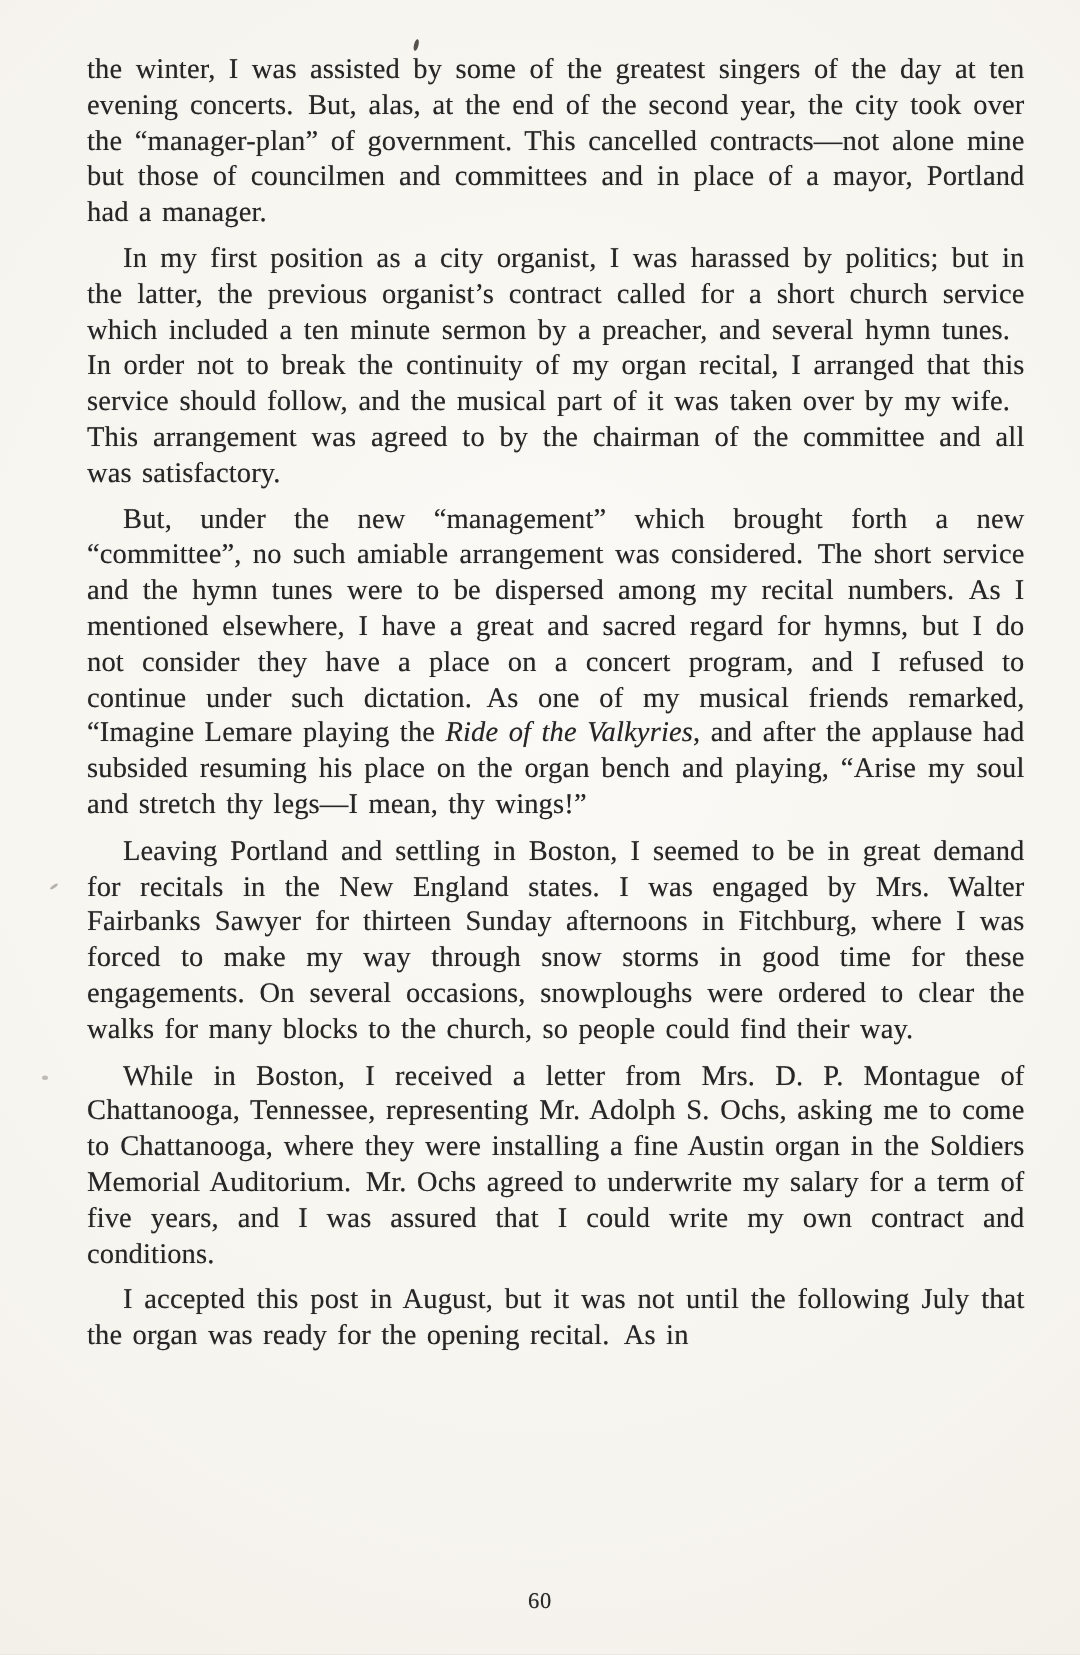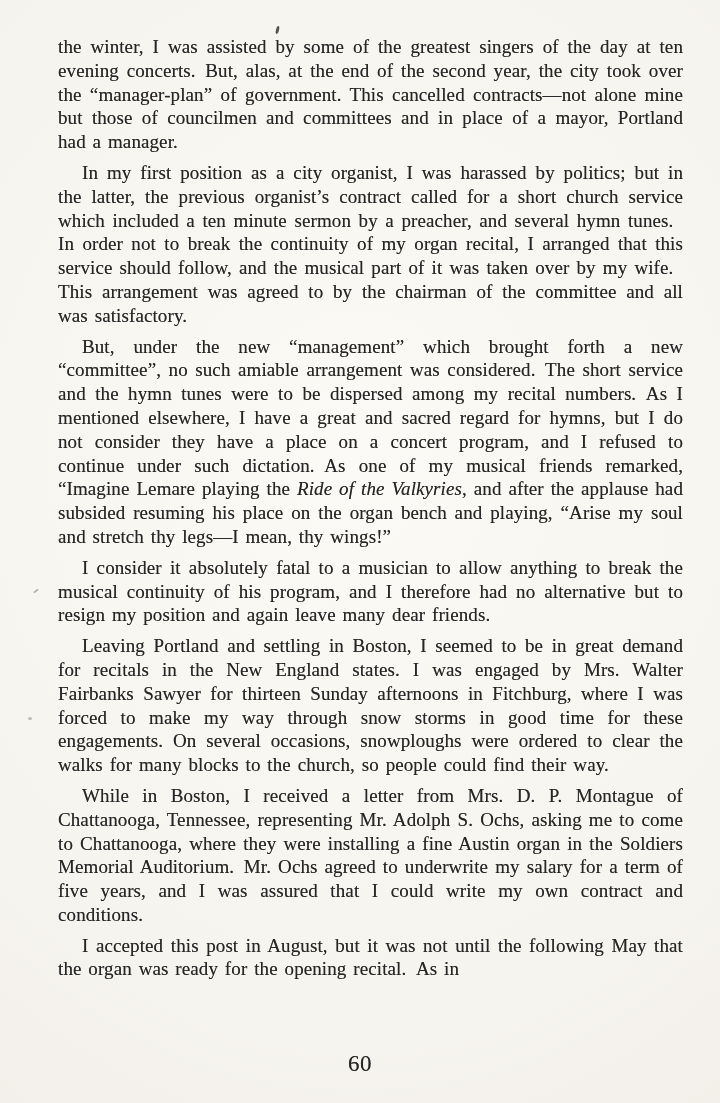--- a/index.html
+++ b/index.html
@@ -39,21 +39,21 @@
     text-indent: 0;
   }
   .text-block em {
   }
   .page-number {
     position: absolute;
     left: 0;
     right: 0;
     bottom: 26px;
     text-align: center;
-    font-size: 23px;
+    font-size: 15px;
     letter-spacing: 0.5px;
     text-shadow: 0 0 0.5px rgba(38,38,38,0.55);
   }
   
   .artifact {
     position: absolute;
     background: #3a352e;
     border-radius: 50%;
   }
   .artifact.a1 { left: 276px; top: 26px; width: 3px; height: 8px; transform: rotate(14deg); opacity: 0.85; }
@@ -65,20 +65,19 @@
 
 <div class="page">
   <div class="artifact a1"></div>
   <div class="artifact a2"></div>
   <div class="artifact a3"></div>
 
   <div class="text-block">
       <p class="no-indent"><span>the winter, I was assisted by some of the greatest singers of the day at ten evening concerts. But, alas, at the end of the second year, the city took over the “manager-plan” of government. This cancelled contracts—not alone mine but those of councilmen and committees and in place of a mayor, Portland had a manager.</span></p>
       <p><span>In my first position as a city organist, I was harassed by politics; but in the latter, the previous organist’s contract called for a short church service which included a ten minute sermon by a preacher, and several hymn tunes. In order not to break the continuity of my organ recital, I arranged that this service should follow, and the musical part of it was taken over by my wife. This arrangement was agreed to by the chairman of the committee and all was satisfactory.</span></p>
       <p><span>But, under the new “management” which brought forth a new “committee”, no such amiable arrangement was considered. The short service and the hymn tunes were to be dispersed among my recital numbers. As I mentioned elsewhere, I have a great and sacred regard for hymns, but I do not consider they have a place on a concert program, and I refused to continue under such dictation. As one of my musical friends remarked, “Imagine Lemare playing the </span><em>Ride of the Valkyries</em><span>, and after the applause had subsided resuming his place on the organ bench and playing, “Arise my soul and stretch thy legs—I mean, thy wings!”</span></p>
-      <p><span>I consider it absolutely fatal to a musician to allow anything to break the musical continuity of his program, and I therefore had no alternative but to resign my position and again leave many dear friends.</span></p>
       <p><span>Leaving Portland and settling in Boston, I seemed to be in great demand for recitals in the New England states. I was engaged by Mrs. Walter Fairbanks Sawyer for thirteen Sunday afternoons in Fitchburg, where I was forced to make my way through snow storms in good time for these engagements. On several occasions, snowploughs were ordered to clear the walks for many blocks to the church, so people could find their way.</span></p>
       <p><span>While in Boston, I received a letter from Mrs. D. P. Montague of Chattanooga, Tennessee, representing Mr. Adolph S. Ochs, asking me to come to Chattanooga, where they were installing a fine Austin organ in the Soldiers Memorial Auditorium. Mr. Ochs agreed to underwrite my salary for a term of five years, and I was assured that I could write my own contract and conditions.</span></p>
-      <p><span>I accepted this post in August, but it was not until the following May that the organ was ready for the opening recital. As in</span></p>
+      <p><span>I accepted this post in August, but it was not until the following July that the organ was ready for the opening recital. As in</span></p>
     </div>
 
   <div class="page-number">60</div>
 </div>
 
 </body></html>

